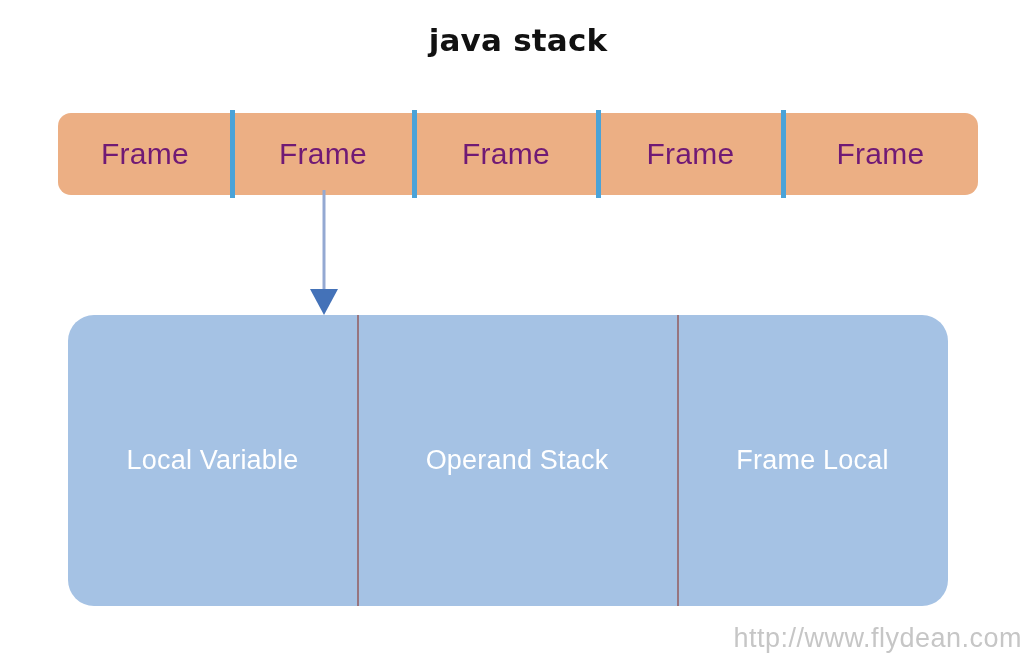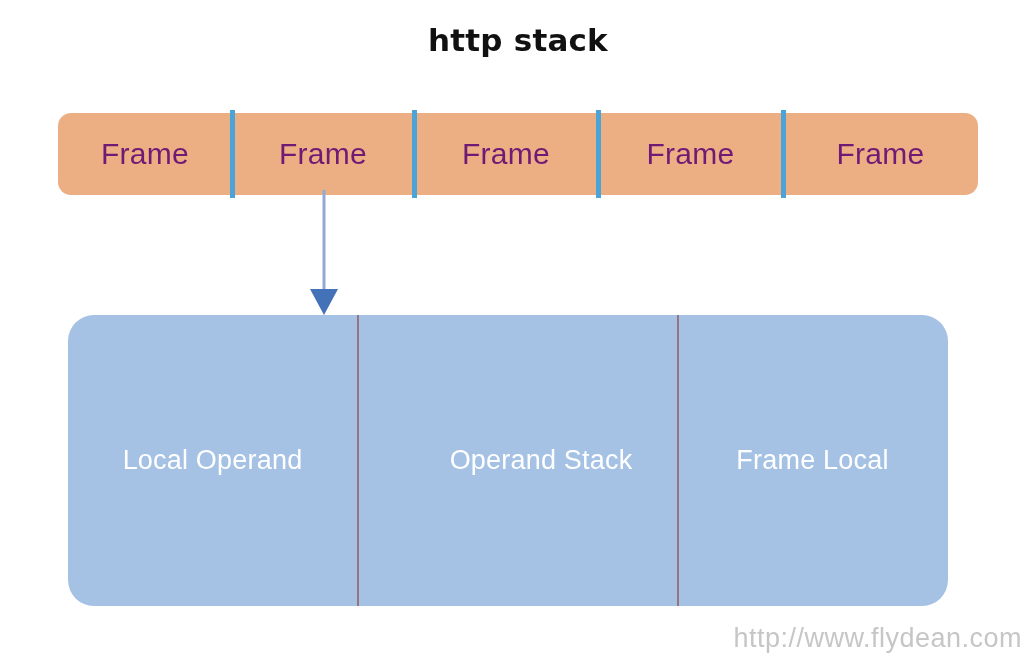--- a/index.html
+++ b/index.html
@@ -121,21 +121,21 @@
     color: #c6c6c6;
     letter-spacing: 0.5px;
     white-space: nowrap;
   }
 </style>
 </head>
 <body>
 
 <div id="canvas">
 
-  <div id="diagram-title">http stack</div>
+  <div id="diagram-title">java stack</div>
 
   <div id="stack-bar">
 
     <div class="frame-cell" style="left:0px; width:174px;">
       <span class="frame-label">Frame</span>
     </div>
 
     <div class="frame-cell" style="left:174px; width:182px;">
       <span class="frame-label">Frame</span>
     </div>
@@ -159,24 +159,24 @@
   </div>
 
   <svg id="frame-arrow" viewBox="0 0 60 128">
     <line x1="24" y1="0" x2="24" y2="106" stroke="#94a9d2" stroke-width="3"></line>
     <polygon points="24,125 10,99 38,99" fill="#4472b8"></polygon>
   </svg>
 
   <div id="frame-detail-box">
 
     <div class="detail-section" style="left:0px; width:289px;">
-      <span class="detail-label">Local Operand</span>
+      <span class="detail-label">Local Variable</span>
     </div>
 
-    <div class="detail-section" style="left:289px; width:320px;padding-left:24px;">
+    <div class="detail-section" style="left:289px; width:320px;">
       <span class="detail-label">Operand Stack</span>
     </div>
 
     <div class="detail-section" style="left:609px; width:271px;">
       <span class="detail-label">Frame Local</span>
     </div>
 
     <div class="detail-divider" style="left:289px;"></div>
     <div class="detail-divider" style="left:609px;"></div>
   </div>

